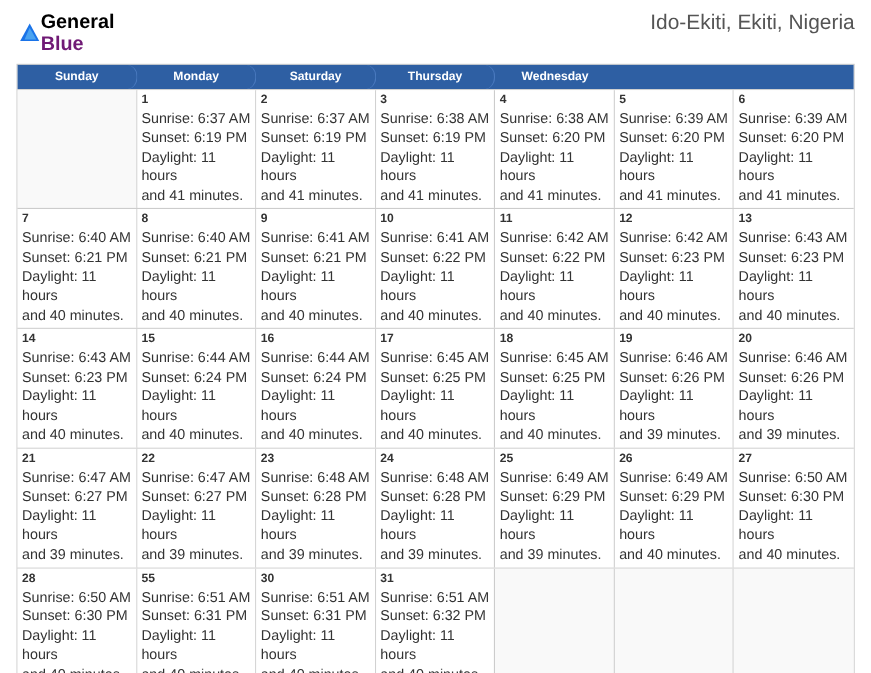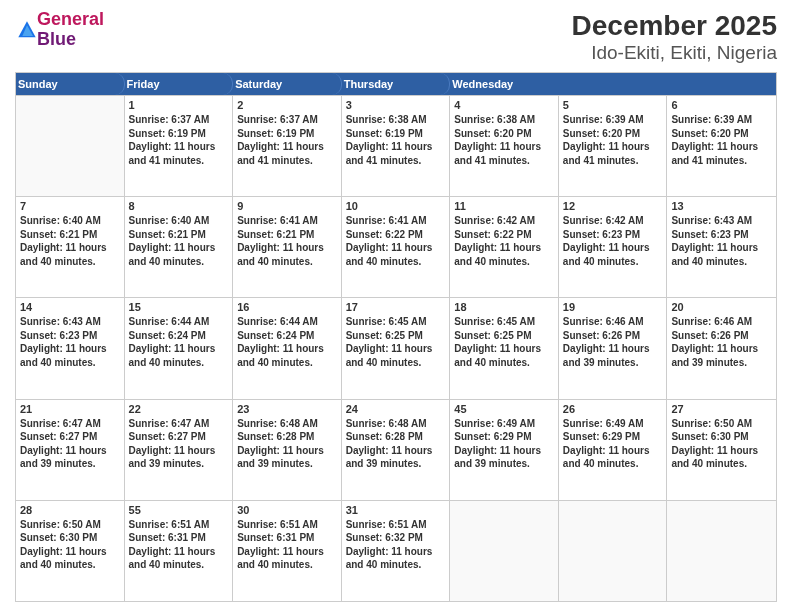--- a/index.html
+++ b/index.html
@@ -25,21 +25,21 @@
     }
     .logo {
       display: flex;
       align-items: center;
     }
     .logo-text {
       font-size: 18px;
       font-weight: bold;
       line-height: 1.1;
     }
-    .logo-general { color: #be185d; }
+    .logo-general { color: #000000; }
     .logo-blue { color: #701a75; }
     .logo-icon {
       width: 20px;
       height: 20px;
       margin-left: 2px;
     }
     .title-block {
       text-align: right;
     }
     .month-title {
@@ -59,21 +59,21 @@
     }
     .calendar-header {
       display: grid;
       grid-template-columns: repeat(7, 1fr);
       background-color: #2e5fa3;
     }
     .cal-header-cell {
       color: #fff;
       font-size: 11px;
       font-weight: bold;
-      text-align: left;
+      text-align: center;
       padding: 5px 2px;
       border-right: 1px solid #4a7abf;
       border-radius: 10px;
     }
     .cal-header-cell:last-child { border-right: none; }
     .calendar-body {
       flex: 1;
       display: flex;
       flex-direction: column;
     }
@@ -95,51 +95,49 @@
     .cal-cell:last-child { border-right: none; }
     .cal-cell.empty { background: #f9f9f9; }
     .day-num {
       font-size: 11px;
       font-weight: bold;
       color: #333;
       display: block;
       margin-bottom: 2px;
     }
     .cell-text {
-      font-size: 10px;
+      font-size: 13px;
       color: #333;
       line-height: 1.35;
-      font-weight: bold;
     }
   </style>
 </head>
 <body>
 
 <div class="container">
   <div class="header">
     <div class="logo">
       <svg class="logo-icon" viewBox="0 0 30 30" xmlns="http://www.w3.org/2000/svg">
         <polygon points="15,2 28,26 2,26" fill="#1a73e8"></polygon>
         <polygon points="15,8 24,24 8,24" fill="#4aa3f0"></polygon>
       </svg>
       <div class="logo-text">
         <span class="logo-general">General</span><br>
         <span class="logo-blue">Blue</span>
       </div>
     </div>
     <div class="title-block">
-      <div class="month-title">December 2025</div>
       <div class="subtitle">Ido-Ekiti, Ekiti, Nigeria</div>
     </div>
   </div>
 
   <div class="calendar">
     <div class="calendar-header">
     <div class="cal-header-cell">Sunday</div>
-        <div class="cal-header-cell">Friday</div>
+        <div class="cal-header-cell">Monday</div>
         <div class="cal-header-cell">Saturday</div>
         <div class="cal-header-cell">Thursday</div>
         <div class="cal-header-cell">Wednesday</div>
       </div>
     <div class="calendar-body">
     <div class="cal-row">
           <div class="cal-cell empty"></div>
           <div class="cal-cell">
             <span class="day-num">1</span>
             <div class="cell-text" style="white-space: pre-line;">Sunrise: 6:37 AM
@@ -308,21 +306,21 @@
 and 39 minutes.</div>
           </div>
           <div class="cal-cell">
             <span class="day-num">24</span>
             <div class="cell-text" style="white-space: pre-line;">Sunrise: 6:48 AM
 Sunset: 6:28 PM
 Daylight: 11 hours
 and 39 minutes.</div>
           </div>
           <div class="cal-cell">
-            <span class="day-num">45</span>
+            <span class="day-num">25</span>
             <div class="cell-text" style="white-space: pre-line;">Sunrise: 6:49 AM
 Sunset: 6:29 PM
 Daylight: 11 hours
 and 39 minutes.</div>
           </div>
           <div class="cal-cell">
             <span class="day-num">26</span>
             <div class="cell-text" style="white-space: pre-line;">Sunrise: 6:49 AM
 Sunset: 6:29 PM
 Daylight: 11 hours

